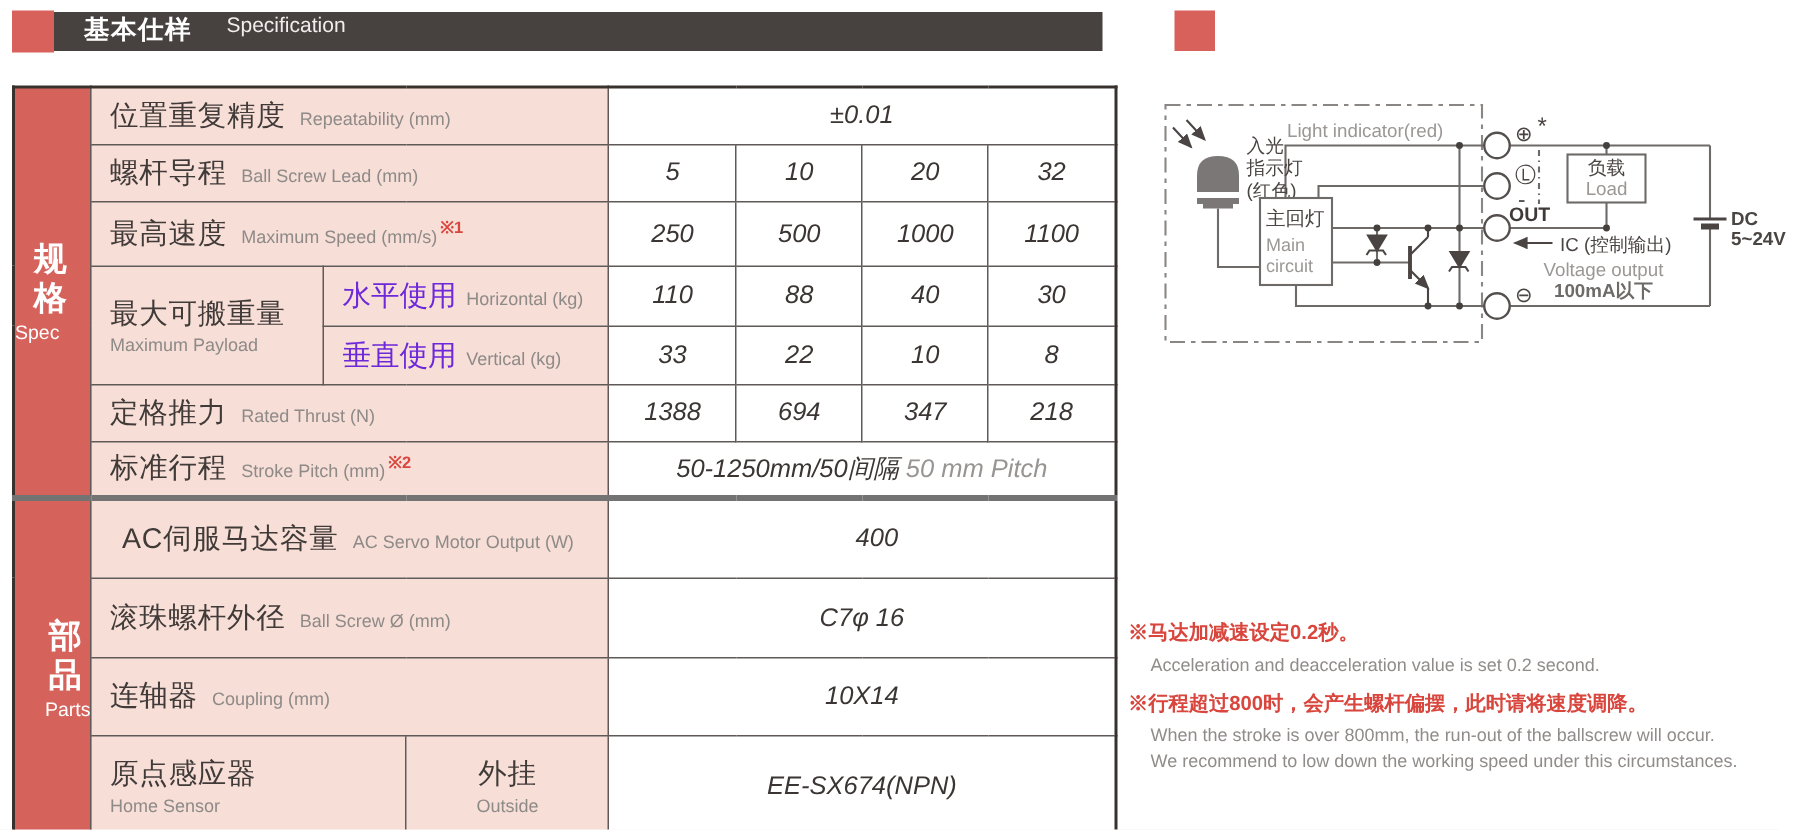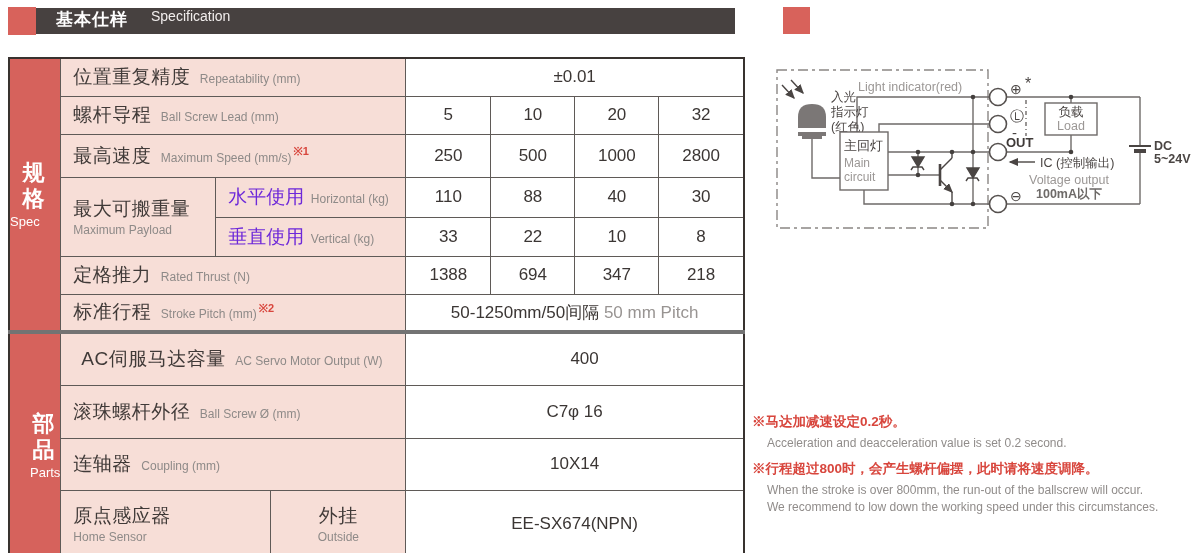--- a/index.html
+++ b/index.html
@@ -19,21 +19,21 @@
   td.side { background:#d6625c; color:#fff; border:2px solid #38322f; }
   .side-cn { display:block; width:1.15em; margin:0 auto; font-size:22px; line-height:1.18;
              font-weight:bold; word-break:break-all; letter-spacing:0; }
   .side-en { display:block; font-size:13px; margin-top:3px; color:#ffffff; }
   td.lbl { background:#f7ded7; text-align:left; padding-left:12px; }
   .cn { font-size:19px; color:#403a38; letter-spacing:0.5px; }
   .cn-sm { font-size:19px; color:#6d28d9; }
   .en { font-size:12px; color:#8e8a88; margin-left:5px; }
   .en-blk { display:block; font-size:12px; color:#8e8a88; margin-top:1px; }
   sup.ref { color:#d8463d; font-size:11px; font-weight:bold; margin-left:2px; }
-  td.val { background:#fff; text-align:center; font-size:17px; color:#3b3634; }
+  td.val { background:#fff; text-align:center; font-size:17px; color:#3b3634;font-style:italic; }
   .gray { color:#989492; }
   tr.sect td { border-top:4px solid #737373;padding-left:20px; }
   td.ctr { text-align:center; padding-left:0; }
 
   
   .notes { position:absolute; left:752px; top:404px; width:450px; }
   .note-cn { color:#d8463d; font-size:13.5px; font-weight:bold; margin-top:9px; }
   .note-en { color:#908c8a; font-size:12px; margin:4px 0 0 15px; line-height:1.35; }
 
   
@@ -94,21 +94,21 @@
     </tr>
 
     <tr style="height:43px">
       <td class="lbl" colspan="3">
         <span class="cn">最高速度</span>
         <span class="en">Maximum Speed (mm/s)</span><sup class="ref">※1</sup>
       </td>
       <td class="val">250</td>
       <td class="val">500</td>
       <td class="val">1000</td>
-      <td class="val">2800</td>
+      <td class="val">1100</td>
     </tr>
 
     <tr style="height:40px">
       <td class="lbl" rowspan="2">
         <span class="cn">最大可搬重量</span>
         <span class="en-blk">Maximum Payload</span>
       </td>
       <td class="lbl" colspan="2">
         <span class="cn-sm">水平使用</span>
         <span class="en" style="margin-left:2px">Horizontal (kg)</span>

